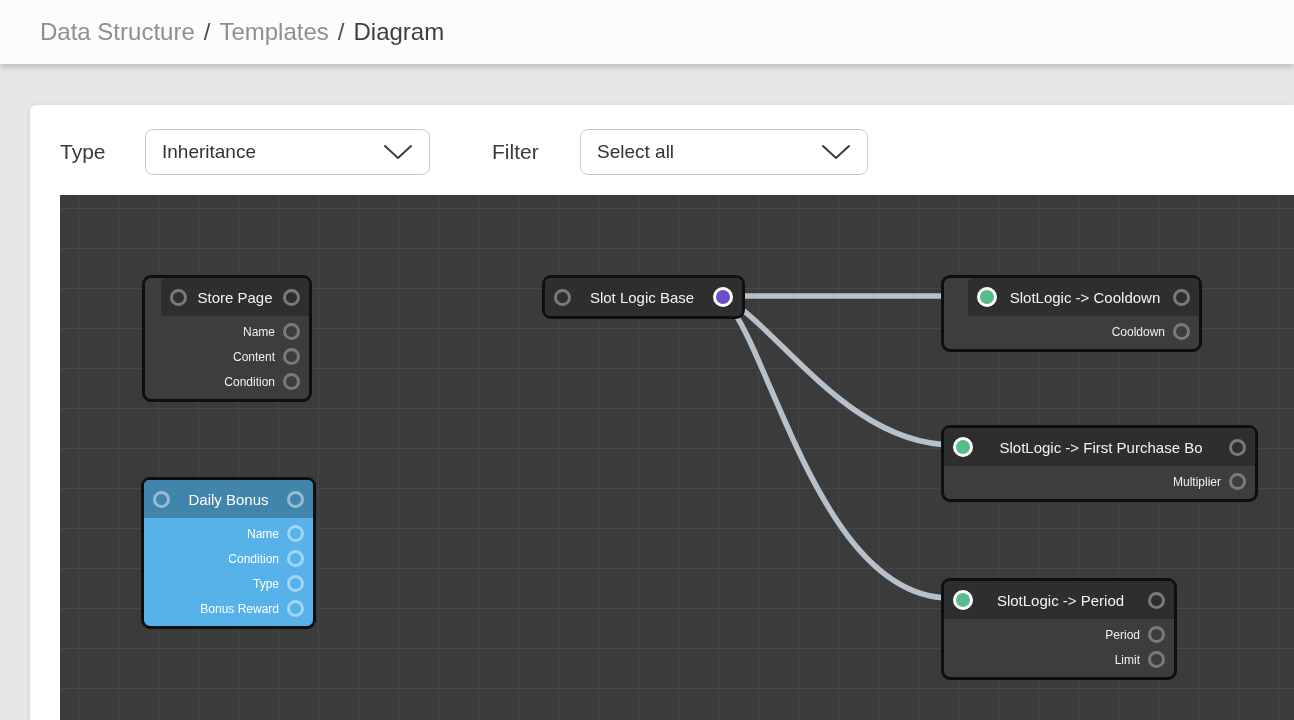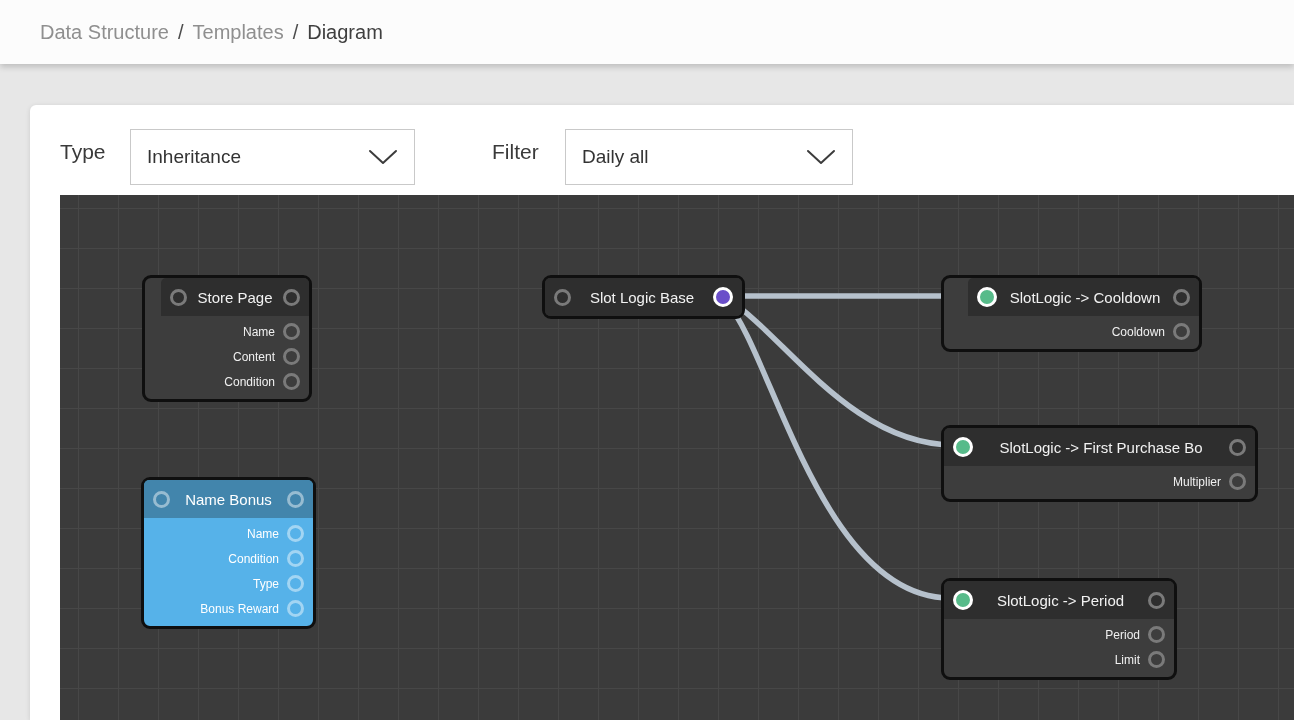--- a/index.html
+++ b/index.html
@@ -3,37 +3,37 @@
 <meta charset="utf-8">
 <style>
   * { margin:0; padding:0; box-sizing:border-box; }
   html,body { width:1294px; height:720px; overflow:hidden;
     font-family:"Liberation Sans", sans-serif; background:#e7e7e7; }
 
   
   .topbar { position:absolute; left:0; top:0; width:1294px; height:64px;
     background:#fcfcfc; box-shadow:0 3px 6px rgba(0,0,0,0.18); z-index:5; }
   .breadcrumb { position:absolute; left:40px; top:0; height:64px;
-    display:flex; align-items:center; font-size:20px; }
+    display:flex; align-items:center; font-size:24px; }
   .crumb-link { color:#8f8f8f; cursor:pointer; }
   .crumb-sep { color:#4c4c4c; margin:0 9px; }
   .crumb-current { color:#3f3f3f; }
 
   
   .card { position:absolute; left:30px; top:105px; width:1264px; height:615px;
     background:#ffffff; border-radius:6px 0 0 0; box-shadow:0 1px 5px rgba(0,0,0,0.12); }
 
   
   .ctl-label { position:absolute; top:24px; height:46px; line-height:46px;
     font-size:21px; color:#3a3a3a; }
   .lbl-type { left:30px; }
   .lbl-filter { left:462px; }
-  .selectbox { position:absolute; top:24px; height:56px; background:#fff;
-    border:1px solid #c9c9c9; border-radius:0; display:flex; align-items:center;
-    padding:0 16px; font-size:19px; color:#333; cursor:pointer; }
+  .selectbox { position:absolute; top:24px; height:46px; background:#fff;
+    border:1px solid #c9c9c9; border-radius:8px; display:flex; align-items:center;
+    padding:0 16px; font-size:19px; color:#333; cursor:pointer;margin-left:15px; }
   .sel-type { left:100px; width:285px; }
   .sel-filter { left:535px; width:288px; }
   .selectbox .val { flex:1; }
   .chev { width:30px; height:16px; flex:0 0 auto; }
 
   
   .canvas { position:absolute; left:30px; top:90px; width:1234px; height:525px;
     background-color:#3b3b3b;
     background-image:linear-gradient(#474747 1px, transparent 1px),
                      linear-gradient(90deg, #474747 1px, transparent 1px);
@@ -84,21 +84,21 @@
   <span class="ctl-label lbl-type">Type</span>
   <div class="selectbox sel-type">
     <span class="val">Inheritance</span>
     <svg class="chev" viewBox="0 0 30 16">
       <polyline points="2,2 15,14 28,2" fill="none" stroke="#3c3c3c" stroke-width="2" stroke-linecap="round" stroke-linejoin="round"></polyline>
     </svg>
   </div>
 
   <span class="ctl-label lbl-filter">Filter</span>
   <div class="selectbox sel-filter">
-    <span class="val">Daily all</span>
+    <span class="val">Select all</span>
     <svg class="chev" viewBox="0 0 30 16">
       <polyline points="2,2 15,14 28,2" fill="none" stroke="#3c3c3c" stroke-width="2" stroke-linecap="round" stroke-linejoin="round"></polyline>
     </svg>
   </div>
 
   <div class="canvas">
 
     <svg class="wires" width="1234" height="525">
       <path class="wire" d="M 665 101 H 898"></path>
       <path class="wire" d="M 668 104 C 726 142, 792 250, 894 250"></path>
@@ -123,21 +123,21 @@
         <div class="node-row">
           <span>Condition</span>
           <span class="port ring"></span>
         </div>
       </div>
     </div>
 
     <div class="node selected" style="left:81px; top:282px; width:175px;">
       <div class="node-header">
         <span class="port ring"></span>
-        <span class="node-title">Name Bonus</span>
+        <span class="node-title">Daily Bonus</span>
         <span class="port ring"></span>
       </div>
       <div class="node-body">
         <div class="node-row">
           <span>Name</span>
           <span class="port ring"></span>
         </div>
         <div class="node-row">
           <span>Condition</span>
           <span class="port ring"></span>

